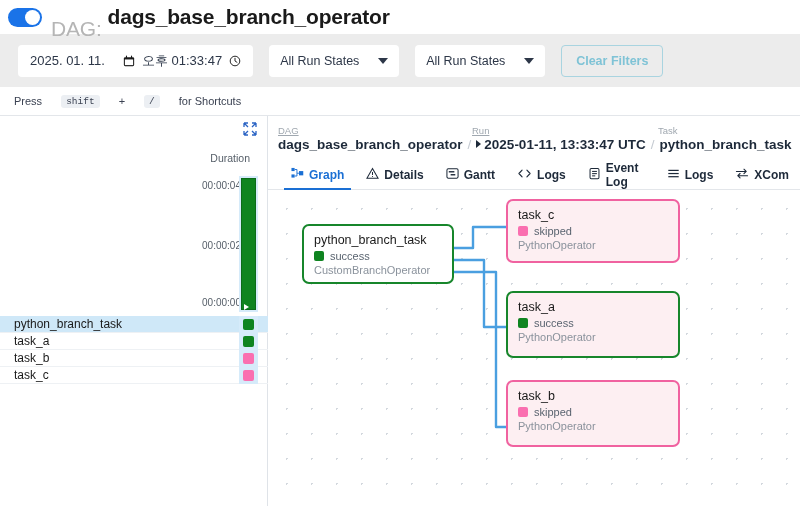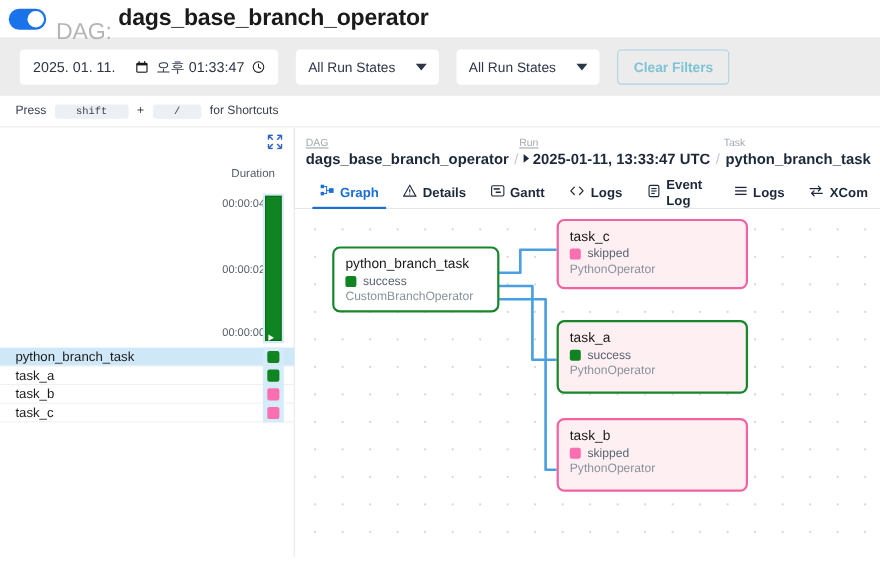--- a/index.html
+++ b/index.html
@@ -102,28 +102,28 @@
     padding: 0 14px;
     display: flex; align-items: center;
     font-family: "Liberation Sans", sans-serif;
   }
 
   
   .hint {
     height: 28px;
     display: flex; align-items: center;
     padding-left: 14px;
-    gap: 8px;
+    gap: 19px;
     font-size: 11px;
     color: #3b4252;
   }
   .kbd {
     background: #eceff3;
     border-radius: 3px;
-    padding: 1px 19px;
+    padding: 1px 5px;
     font-family: "Liberation Mono", monospace;
     font-size: 9.5px;
     color: #3b4252;
   }
 
   
   .body {
     display: flex;
     height: 391px;
     border-top: 1px solid #e3e6ea;

